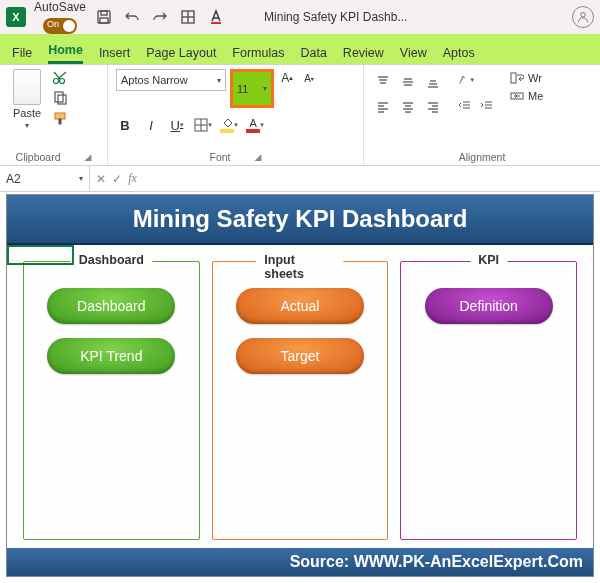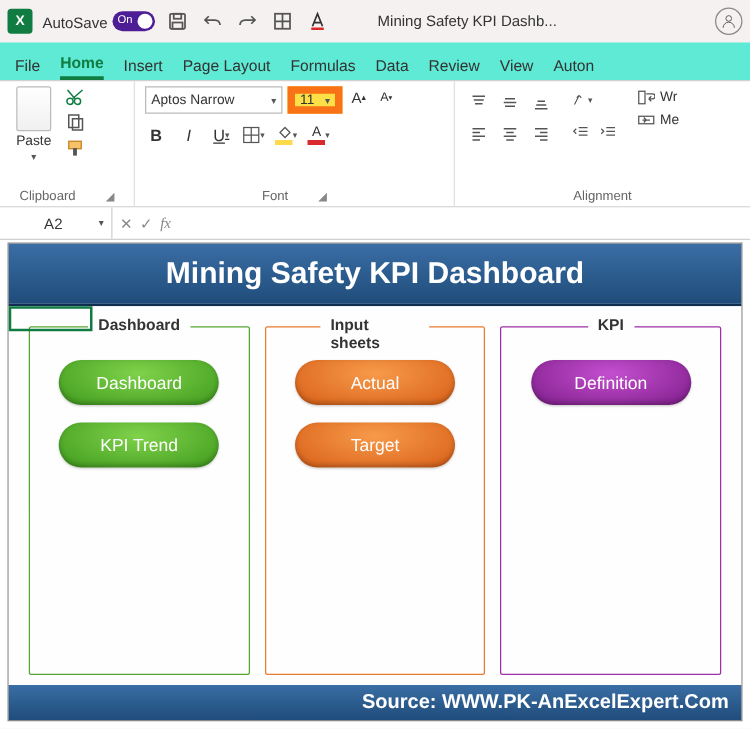--- a/index.html
+++ b/index.html
@@ -1,66 +1,66 @@
 <!DOCTYPE html>
 <html><head>
 <meta charset="utf-8">
 <style>
   * { box-sizing: border-box; margin: 0; padding: 0; font-family: "Segoe UI", Arial, sans-serif; }
   body { width: 600px; height: 583px; background: #f6f1f1; overflow: hidden; font-size: 12px; color: #333; }
 
   
   .titlebar { height: 34px; display: flex; align-items: center; gap: 8px; padding: 0 6px; background: #f6f1f1; }
   .xl-logo { width: 20px; height: 20px; background: #107c41; border-radius: 3px; display:flex; align-items:center; justify-content:center; color:#fff; font-weight:bold; font-size:11px;}
-  .autosave { display:flex; align-items:flex-end; gap:4px; font-size:12px; }
-  .toggle { width: 34px; height:16px; background:#4c1d95; border-radius:8px; position:relative; }
+  .autosave { display:flex; align-items:center; gap:4px; font-size:12px;flex-direction:column; }
+  .toggle { width: 34px; height:16px; background:#a16207; border-radius:8px; position:relative; }
   .toggle::after { content:""; width:12px; height:12px; background:#fff; border-radius:50%; position:absolute; right:2px; top:2px; }
   .toggle-text { position:absolute; left:4px; top:1px; color:#fff; font-size:9px; }
   .tb-icon { width:20px; height:20px; display:flex; align-items:center; justify-content:center; color:#555; }
   .tb-icon svg { stroke:#555; fill:none; stroke-width:1.4; }
   .title-text { margin-left: 30px; font-size:12px; color:#333; flex:1; white-space:nowrap; overflow:hidden; text-overflow:ellipsis; }
   .user-icon { width:22px; height:22px; border-radius:50%; border:1px solid #888; display:flex; align-items:center; justify-content:center;}
 
   
-  .tabs { height:30px; display:flex; align-items:flex-end; gap:16px; padding: 4px 12px 0 12px; background:#5eead4; }
+  .tabs { height:30px; display:flex; align-items:flex-end; gap:16px; padding: 4px 12px 0 12px; background:#bef264; }
   .tab { font-size:12.5px; padding-bottom:4px; cursor:pointer; }
   .tab.active { font-weight:600; border-bottom: 3px solid #107c41; color:#107c41; }
 
   
   .ribbon { height:102px; background:#fff; border-top:1px solid #d0d0d0; border-bottom:1px solid #d0d0d0; display:flex; }
   .group { border-right:1px solid #e0e0e0; padding:4px 8px 2px 8px; display:flex; flex-direction:column; justify-content:space-between; height:100%; }
   .group-body { flex:1; display:flex; gap:6px; align-items:flex-start; }
   .group-label { font-size:10.5px; text-align:center; color:#666; display:flex; justify-content:center; align-items:center; gap:24px; }
   .launcher { font-size:9px; color:#888; }
   .paste-btn { width:38px; display:flex; flex-direction:column; align-items:center; gap:2px; font-size:11px; }
   .paste-icon { width:28px; height:36px; border:1px solid #bbb; border-radius:2px; background:linear-gradient(#fff,#f0f0f0); position:relative; }
   .clip-col { display:flex; flex-direction:column; gap:6px; padding-top:2px;}
   .clip-sm { width:18px; height:14px; }
 
   .font-row { display:flex; gap:4px; align-items:flex-start; }
   .font-name { width:110px; height:22px; border:1px solid #bbb; background:#fff; padding:0 4px; font-size:11px; display:flex; align-items:center; justify-content:space-between;}
-  .font-size { width:44px; height:22px; border:6px solid #f97316; background:#fde047; padding:0 4px; font-size:11px; display:flex; align-items:center; justify-content:space-between;}
+  .font-size { width:44px; height:39px; border:3px solid #f97316; background:#84cc16; padding:0 4px; font-size:11px; display:flex; align-items:center; justify-content:space-between;}
   .caret { font-size:8px; color:#555; }
   .font-col { display:flex; flex-direction:column; gap:6px; }
   .btn-row { display:flex; gap:8px; align-items:center; padding-top:2px; }
   .fbtn { width:18px; height:18px; display:flex; align-items:center; justify-content:center; font-size:13px; }
   .underline-a { text-decoration:underline; }
   .color-swatch { width:14px; height:4px; margin-top:1px; }
   .fill-y { background:#ffd94a; }
   .font-r { background:#d92b2b; }
 
   .align-grid { display:grid; grid-template-columns: repeat(3,22px); grid-auto-rows:22px; gap:3px; padding-top:2px;}
   .align-cell { display:flex; align-items:center; justify-content:center; }
   .align-cell svg { stroke:#555; stroke-width:1.3; fill:none; }
   .align-extra { display:flex; flex-direction:column; gap:4px; padding-top:2px; margin-left:8px; }
   .wrap-btn { display:flex; align-items:center; gap:4px; font-size:11px; }
 
   
   .fbar { height:26px; background:#fff; border-bottom:1px solid #d0d0d0; display:flex; align-items:center; }
-  .namebox { width:90px; height:100%; border-right:1px solid #d0d0d0; display:flex; align-items:center; justify-content:flex-end; padding:0 6px; font-size:12px;gap:29px;}
+  .namebox { width:90px; height:100%; border-right:1px solid #d0d0d0; display:flex; align-items:center; justify-content:space-between; padding:0 6px; font-size:12px;gap:29px;}
   .fx-controls { display:flex; align-items:center; gap:6px; padding:0 6px; color:#888;}
   .fx-label { font-style:italic; font-size:12px;font-family:Liberation Serif, serif; }
 
   
   .sheet { padding: 2px 6px 6px 6px; background:#fff; height: calc(583px - 34px - 30px - 102px - 26px); overflow:hidden;}
   .dash { height:100%; border:1px solid #888; display:flex; flex-direction:column; }
   .dash-title { background: linear-gradient(#3a6ea5,#1f4c7a); color:#fff; font-weight:700; font-size:24px; text-align:center; padding:10px 0; border-bottom:2px solid #0e2f52;}
   .dash-body { flex:1; display:flex; gap:12px; padding:16px 16px 8px 16px; background:#fefefe; position:relative; }
   .sel-cell { position:absolute; left:0; top:0; width:67px; height:20px; border:2px solid #107c41; background:rgba(255,255,255,0.0); z-index:3; }
   .panel { flex:1; border:1.5px solid; position:relative; padding:26px 10px 10px 10px; display:flex; flex-direction:column; gap:14px; align-items:center; border-radius:2px; }
@@ -126,21 +126,21 @@
 
 <div class="tabs">
   <div class="tab">File</div>
   <div class="tab active">Home</div>
   <div class="tab">Insert</div>
   <div class="tab">Page Layout</div>
   <div class="tab">Formulas</div>
   <div class="tab">Data</div>
   <div class="tab">Review</div>
   <div class="tab">View</div>
-  <div class="tab">Auton</div>
+  <div class="tab">Aptos</div>
 </div>
 
 <div class="ribbon">
 
   <div class="group" style="width:108px">
     <div class="group-body">
       <div class="paste-btn">
         <div class="paste-icon"></div>
         <span>Paste</span>
         <span class="caret">▾</span>

